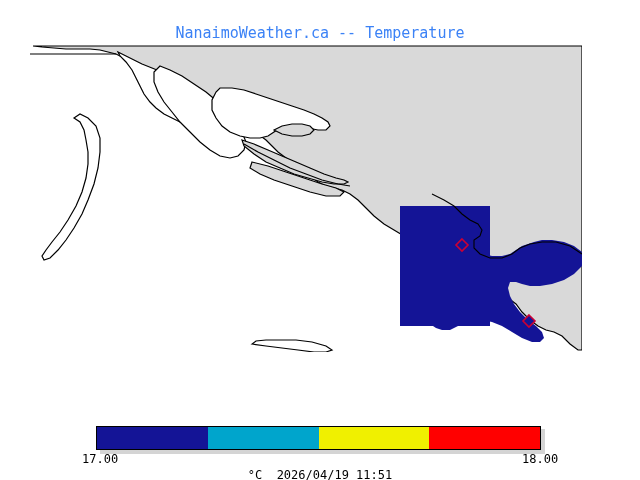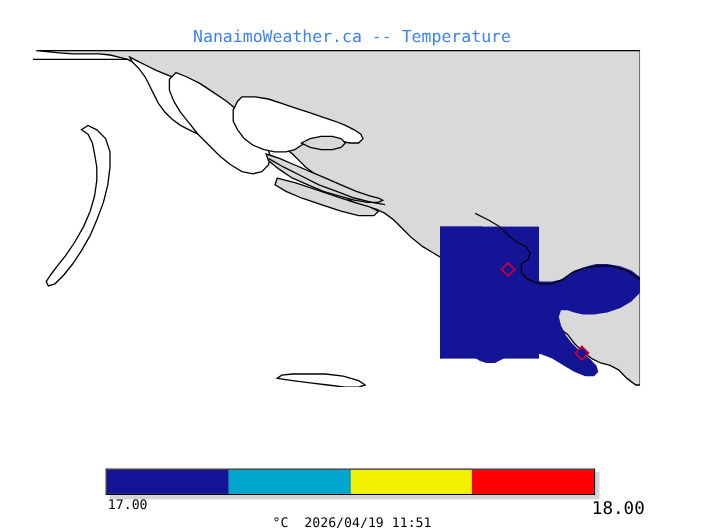--- a/index.html
+++ b/index.html
@@ -80,37 +80,37 @@
     box-sizing: border-box;
     display: flex;
     overflow: hidden;
   }
   .legend-band {
     flex: 1 1 0;
     height: 100%;
   }
   #legend-labels {
     position: absolute;
-    left: 16px;
+    left: 0;
     top: 28px;
     width: 580px;
     height: 16px;
   }
   #legend-min {
     position: absolute;
     left: 82px;
     top: 0px;
     font-size: 12px;
     white-space: pre;
   }
   #legend-max {
     position: absolute;
     left: 522px;
     top: 0px;
-    font-size: 16px;
+    font-size: 12px;
     white-space: pre;
   }
   #legend-footer {
     position: absolute;
     left: 0;
     top: 44px;
     width: 640px;
     text-align: center;
     font-size: 12px;
     white-space: pre;

